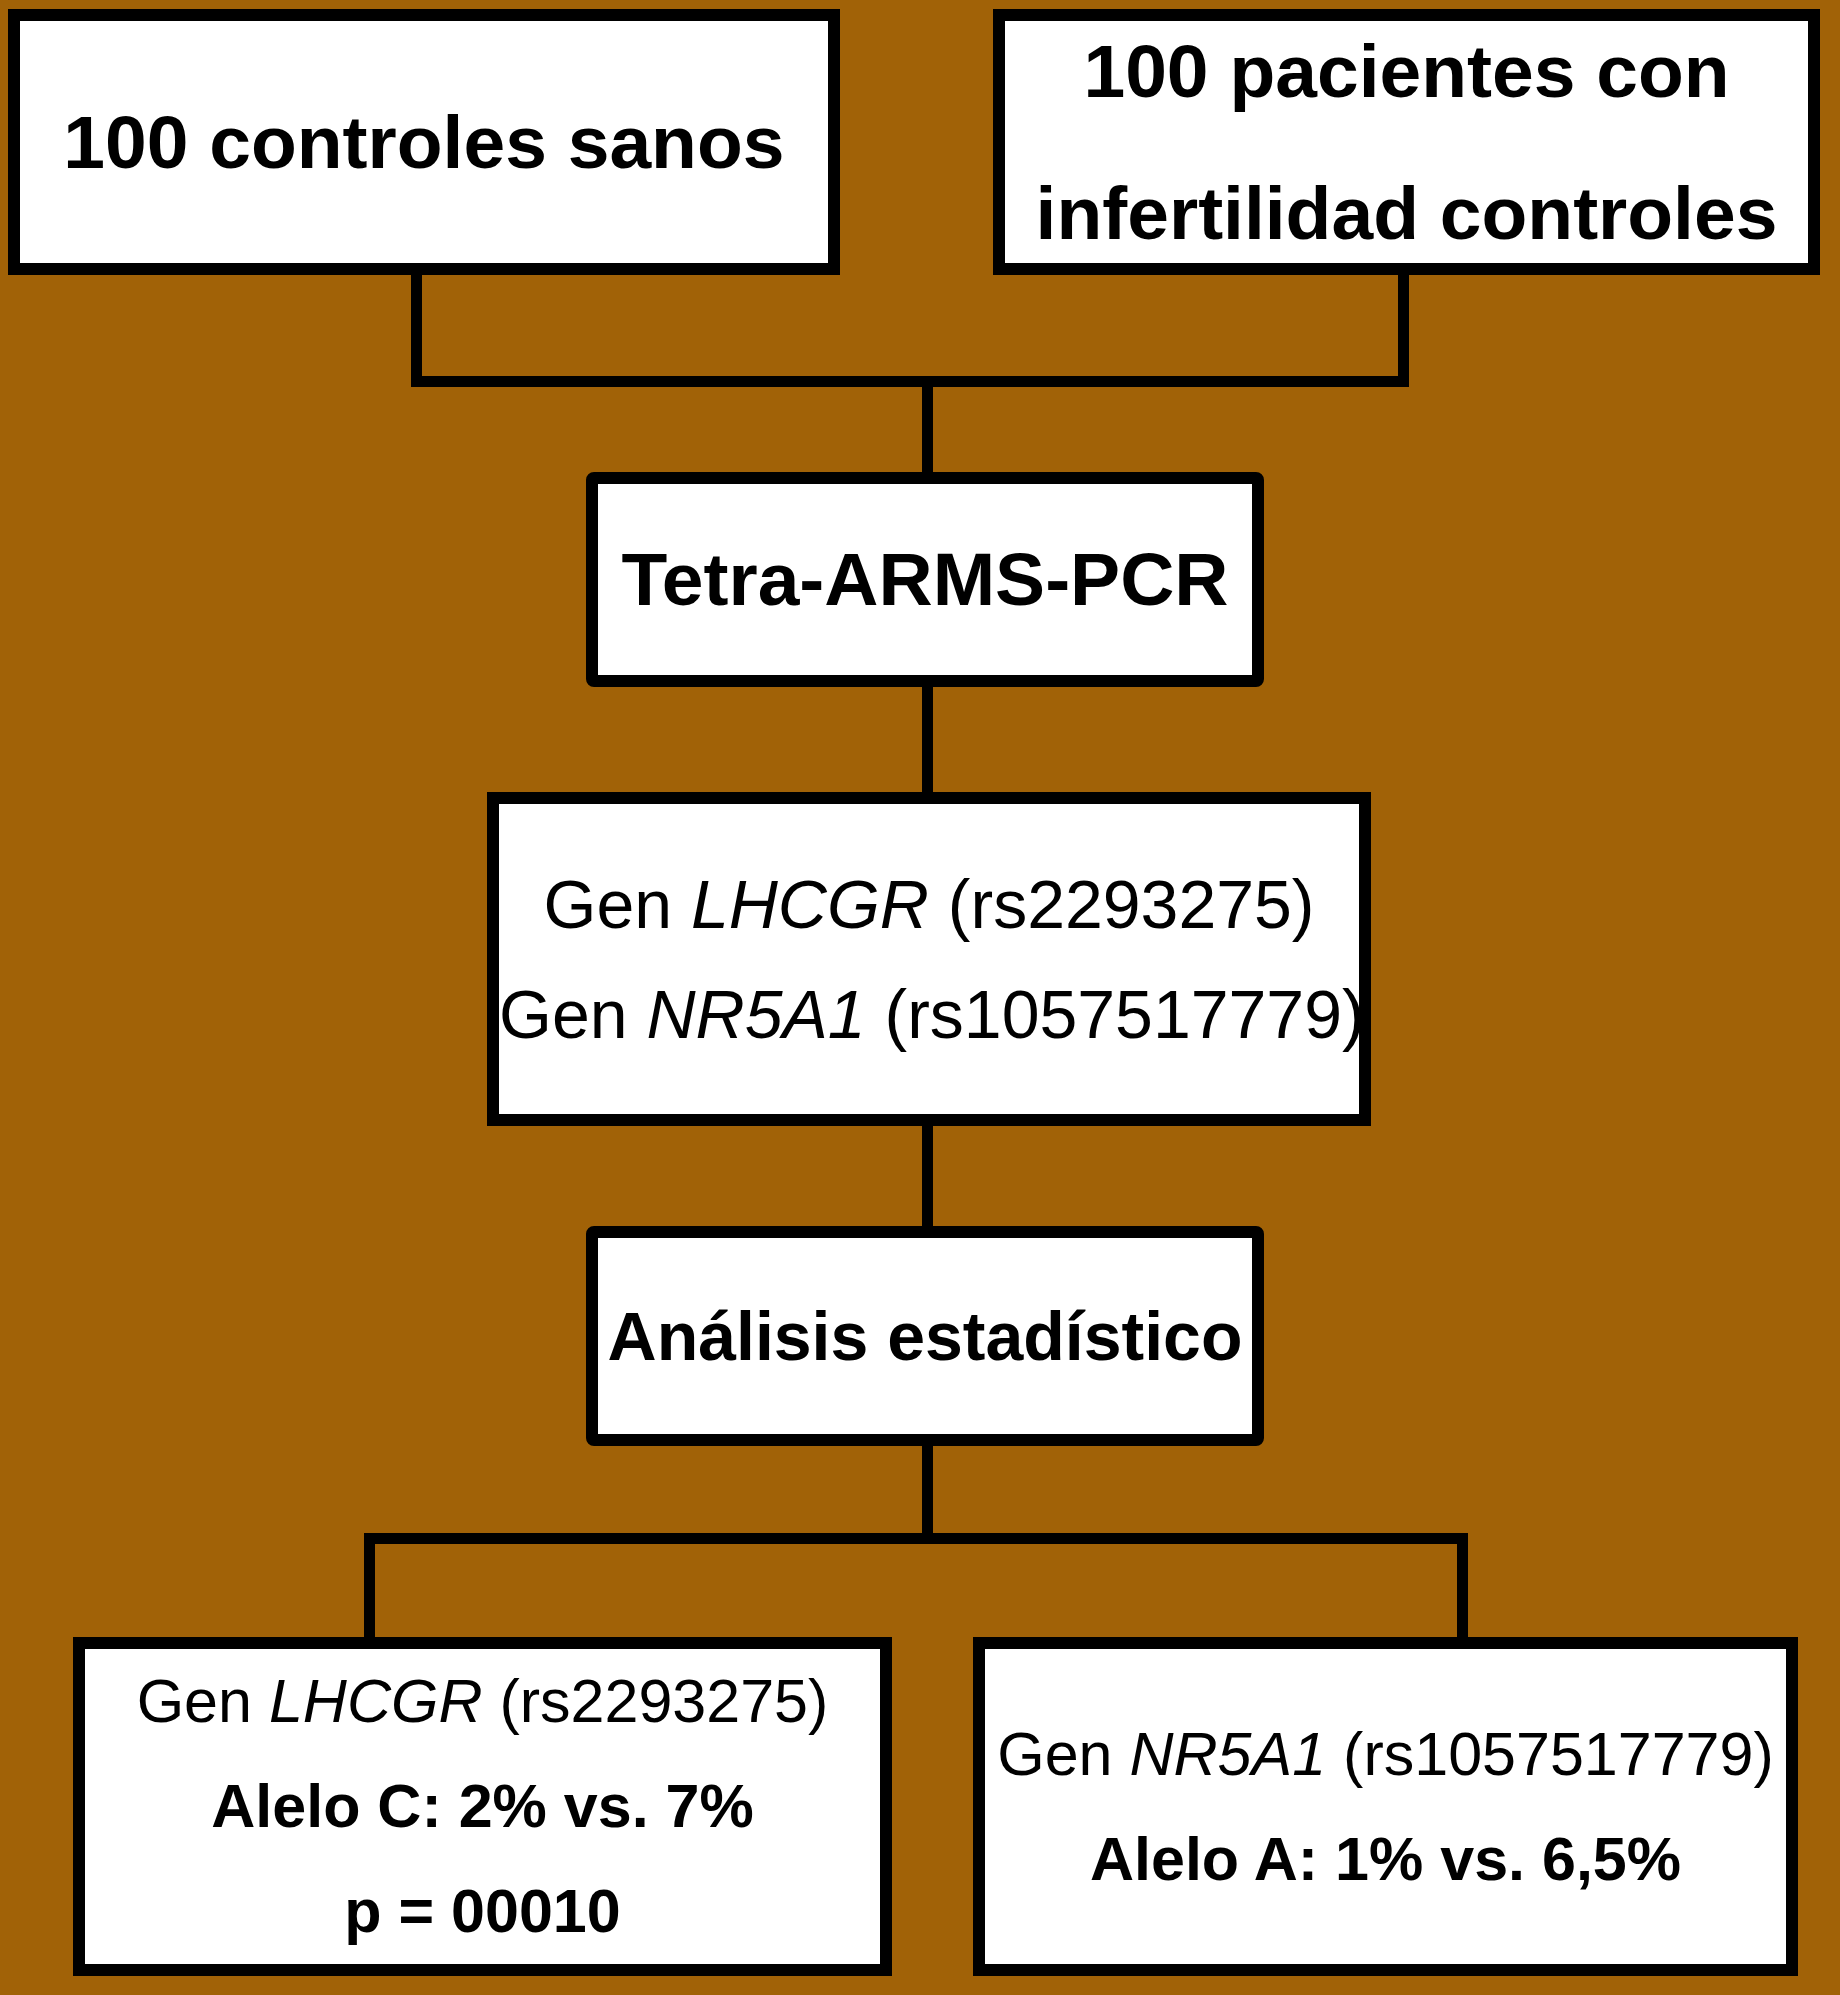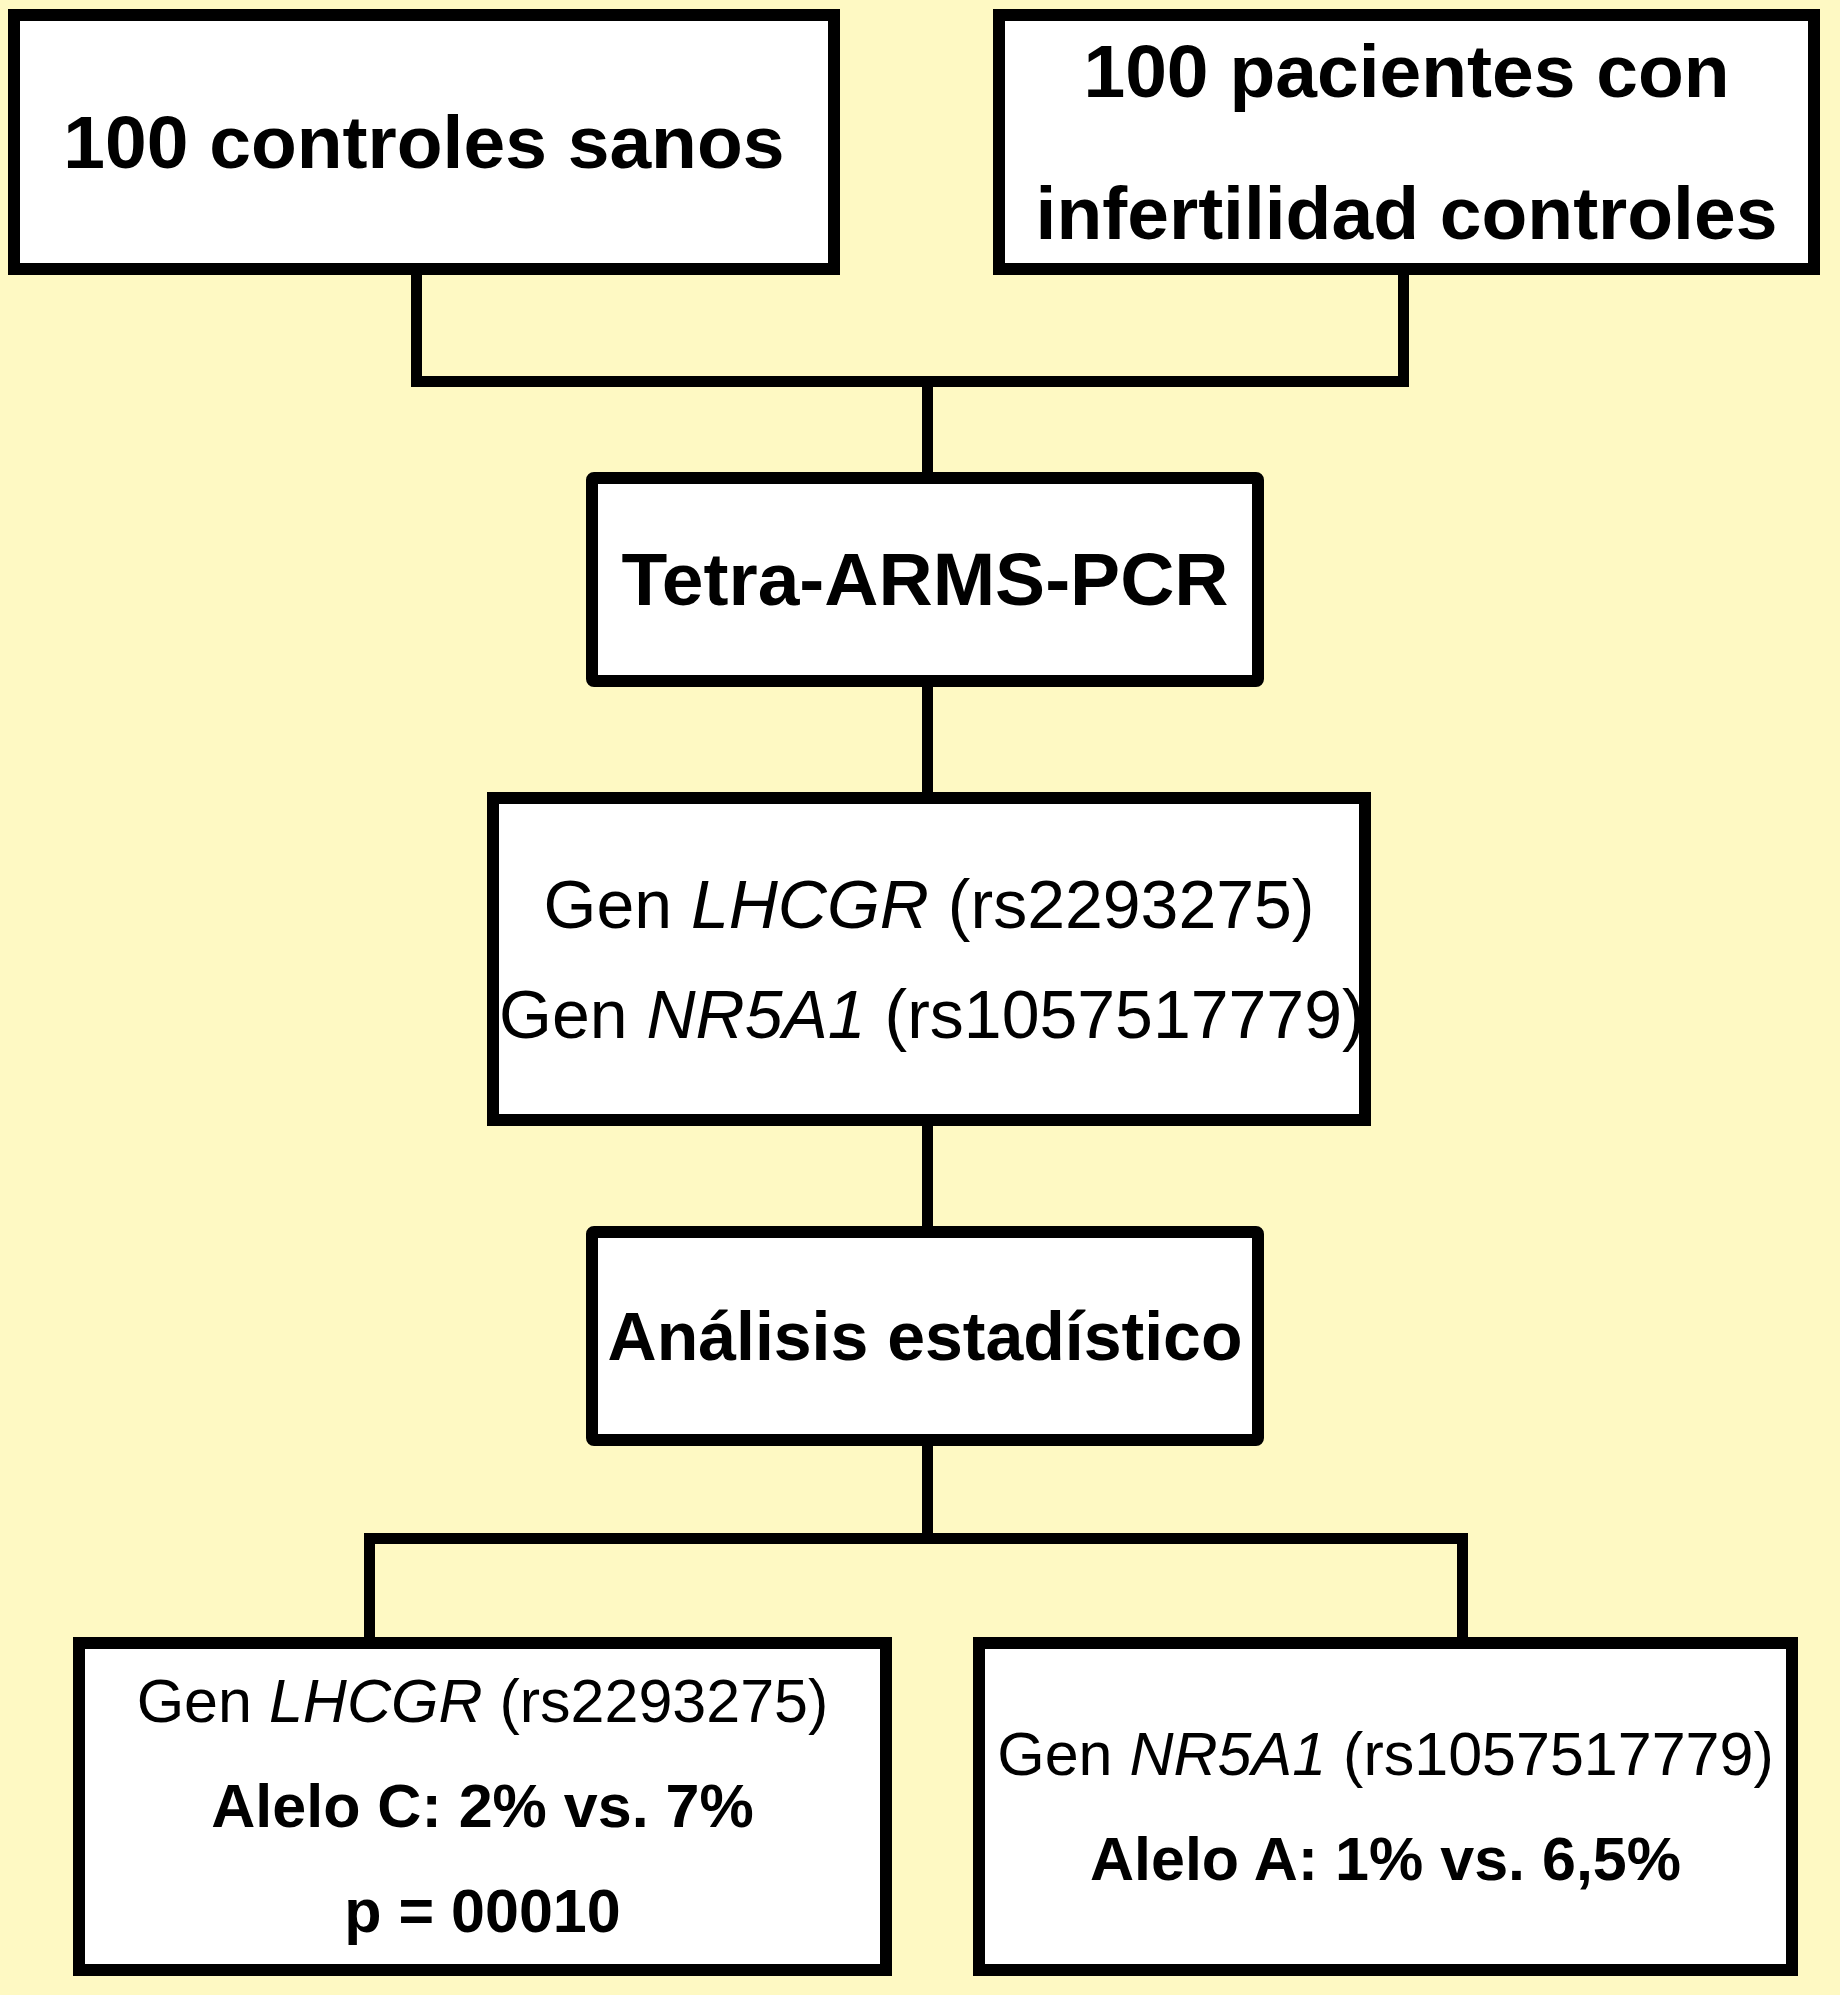--- a/index.html
+++ b/index.html
@@ -8,21 +8,21 @@
     padding: 0;
     background: #ffffff;
   }
   body {
     font-family: "Liberation Sans", sans-serif;
   }
   #canvas {
     position: relative;
     width: 1840px;
     height: 1995px;
-    background: #fef9c3;
+    background: #a16207;
     overflow: hidden;
   }
 
   
   .node {
     position: absolute;
     box-sizing: border-box;
     background: #ffffff;
     border: 12.6px solid #000000;
     display: flex;

